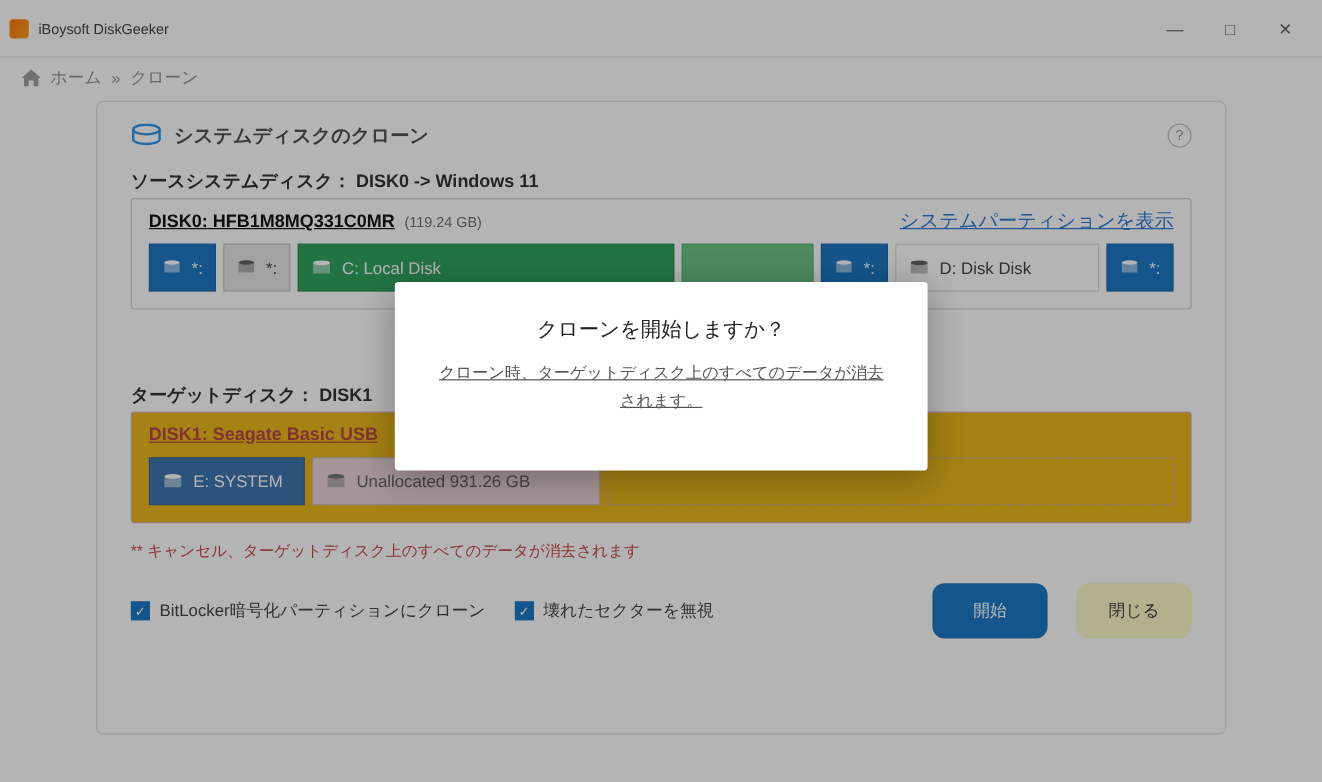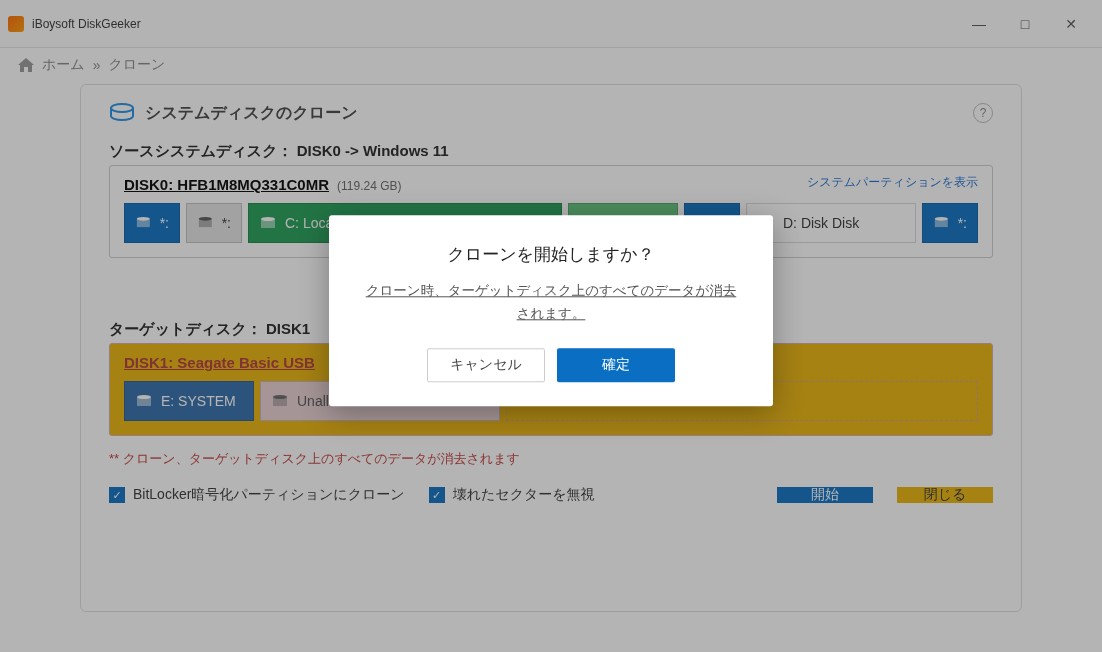--- a/index.html
+++ b/index.html
@@ -25,42 +25,42 @@
 
 .section-title { font-size: 15px; font-weight: 700; color: #222; margin: 6px 0 4px 0; }
 
 
 .disk-box { border: 1px solid #ccc; border-radius: 3px; padding: 10px 14px 14px 14px; position: relative; }
 .disk-box.target { background: #eab308; border-color: #d7a9ad; }
 .disk-head { display: flex; align-items: baseline; gap: 8px; }
 .disk-head .name { font-size: 15px; font-weight: 700; text-decoration: underline; }
 .disk-box.target .disk-head .name { color: #b13a3a; }
 .disk-head .size { font-size: 12px; color: #666; }
-.show-sys { position: absolute; right: 14px; top: 8px; font-size: 12px; color: #1f6fd0; }
+.show-sys { position: absolute; right: 14px; top: 8px; font-size: 16px; color: #1f6fd0; text-decoration: underline; }
 
 .part-row { display: flex; gap: 6px; margin-top: 10px; }
 .part { height: 40px; display: flex; align-items: center; padding: 0 10px; font-size: 14px; gap: 8px; border: 1px solid rgba(0,0,0,.15); white-space: nowrap; overflow: hidden; }
 .part.blue { background: #0a6fc2; color: #fff; }
 .part.grey { background: #e3e3e3; color: #333; }
 .part.green { background: #1f9d55; color: #fff; }
 .part.greenlight { background: #5fc47a; }
 .part.white { background: #fff; color: #333; }
 .part.pinkblue { background: #2f6aa8; color: #fff; }
 .part .pi { width: 18px; height: 14px; display: inline-block; }
 .part-dashed { flex: 1; border: 1px dashed #c99; height: 40px; }
 
 .warning { color: #c23a3a; font-size: 13px; margin-top: 14px; }
 
 .bottom-row { display: flex; align-items: center; gap: 24px; margin-top: 18px; }
 .chk { display: flex; align-items: center; gap: 8px; font-size: 14px; color: #333; }
 .chk .box { width: 16px; height: 16px; background: #0a6fc2; display: flex; align-items: center; justify-content: center; color: #fff; font-size: 11px; }
 .bottom-row .spacer { flex: 1; }
-.btn { width: 96px; height: 16px; display: flex; align-items: center; justify-content: center; font-size: 14px; }
+.btn { width: 96px; height: 46px; display: flex; align-items: center; justify-content: center; font-size: 14px; border-radius: 10px; }
 .btn.primary { background: #0a6fc2; color: #fff; }
-.btn.secondary { background: #eab308; color: #333; }
+.btn.secondary { background: #fef9c3; color: #333; }
 
 
 .overlay { position: absolute; inset: 0; background: rgba(40,40,40,.35); }
 
 
 .modal { position: absolute; left: 50%; top: 50%; transform: translate(-50%,-58%); width: 444px; background: #fff; border-radius: 3px; box-shadow: 0 6px 30px rgba(0,0,0,.3); padding: 28px 30px 24px 30px; text-align: center; }
 .modal h2 { font-size: 17px; font-weight: 500; color: #222; margin-bottom: 14px; }
 .modal p { font-size: 13.5px; color: #555; line-height: 1.7; margin-bottom: 22px; text-decoration: underline; }
 .modal .btns { display: flex; gap: 12px; justify-content: center; }
 .modal .mbtn { width: 118px; height: 34px; display: flex; align-items: center; justify-content: center; font-size: 14px; border-radius: 2px; }
@@ -194,38 +194,34 @@
               <path fill="#666" d="M2 3h14v9H2z" opacity=".4"></path>
               <ellipse cx="9" cy="3" rx="7" ry="2" fill="#666"></ellipse>
             </svg>
           </span>
           <span>Unallocated 931.26 GB</span>
         </div>
       <div class="part-dashed"></div>
     </div>
   </div>
 
-  <div class="warning">** クローン、ターゲットディスク上のすべてのデータが消去されます</div>
+  <div class="warning">** キャンセル、ターゲットディスク上のすべてのデータが消去されます</div>
 
   <div class="bottom-row">
     <label class="chk">
       <span class="box">✓</span>
       <span>BitLocker暗号化パーティションにクローン</span>
     </label>
     <label class="chk">
       <span class="box">✓</span>
       <span>壊れたセクターを無視</span>
     </label>
     <div class="spacer"></div>
     <div class="btn primary">開始</div>
     <div class="btn secondary">閉じる</div>
   </div>
 </div>
 
 <div class="overlay"></div>
 <div class="modal">
   <h2>クローンを開始しますか？</h2>
   <p>クローン時、ターゲットディスク上のすべてのデータが消去されます。</p>
-  <div class="btns">
-    <div class="mbtn cancel">キャンセル</div>
-    <div class="mbtn ok">確定</div>
-  </div>
 </div>
 
 </body></html>

